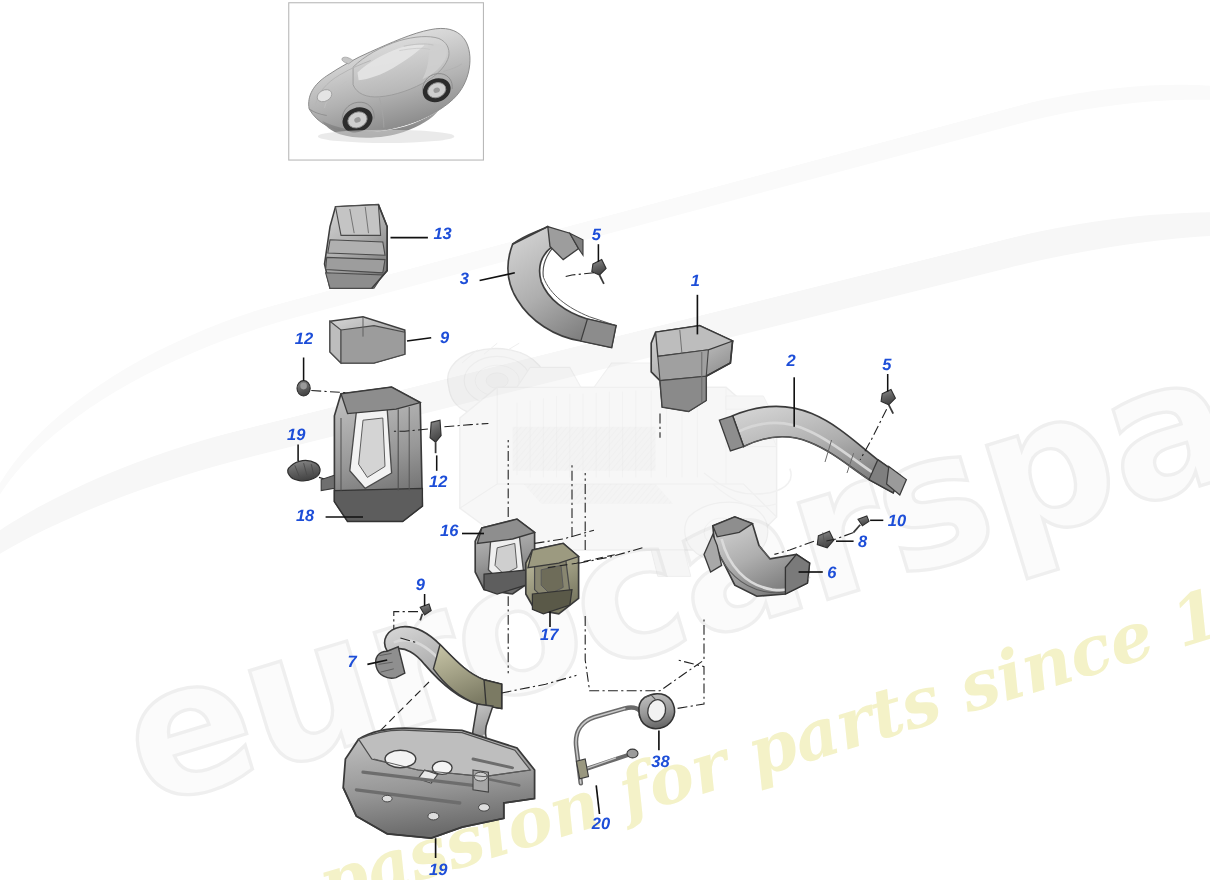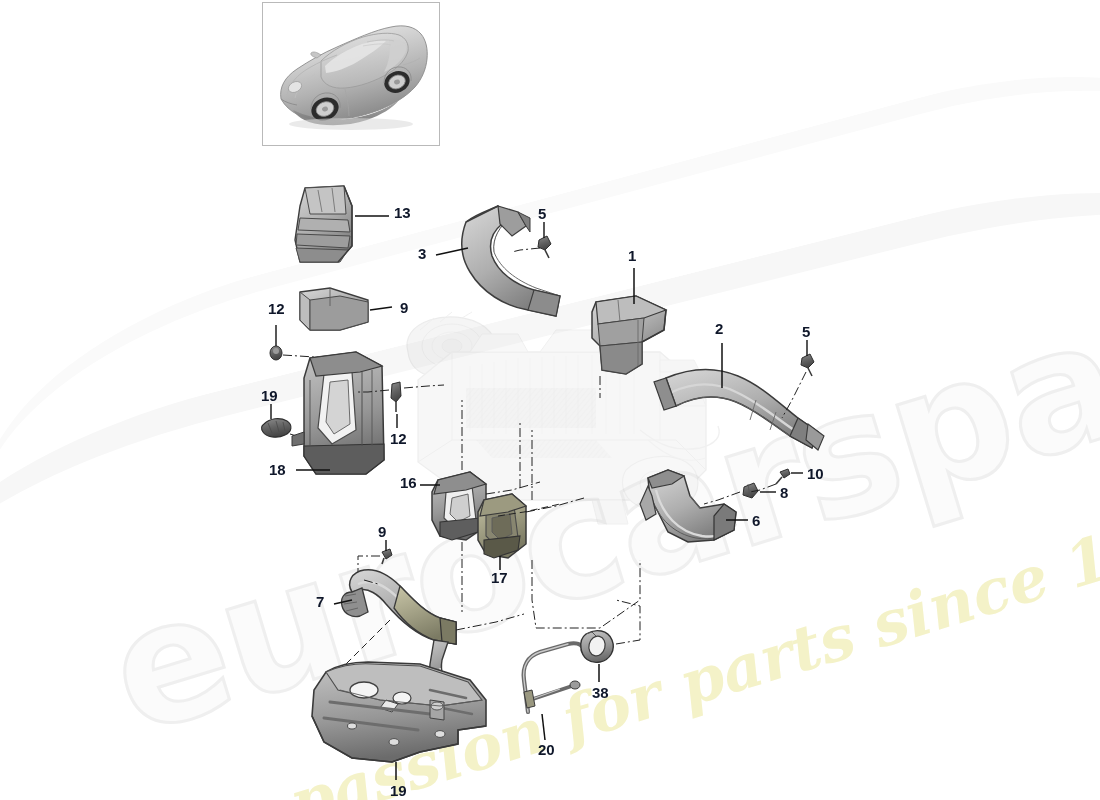--- a/index.html
+++ b/index.html
@@ -62,23 +62,24 @@
   
   #diagram{position:absolute;inset:0;}
   #diagram svg{position:absolute;left:0;top:0;width:1100px;height:800px;}
 
   
   .callout{
     position:absolute;
     font-family:"Liberation Sans", sans-serif;
     font-weight:700;
     font-size:15px;
-    color:#0f172a;
+    color:#1d4ed8;
     line-height:1;
     white-space:nowrap;
+    font-style:italic;
   }
 </style>
 </head>
 <body>
 
 <div id="stage">
 
   <div class="wm-layer">
     <div class="wm-swoosh"></div>
     <div class="wm-swoosh2"></div>

